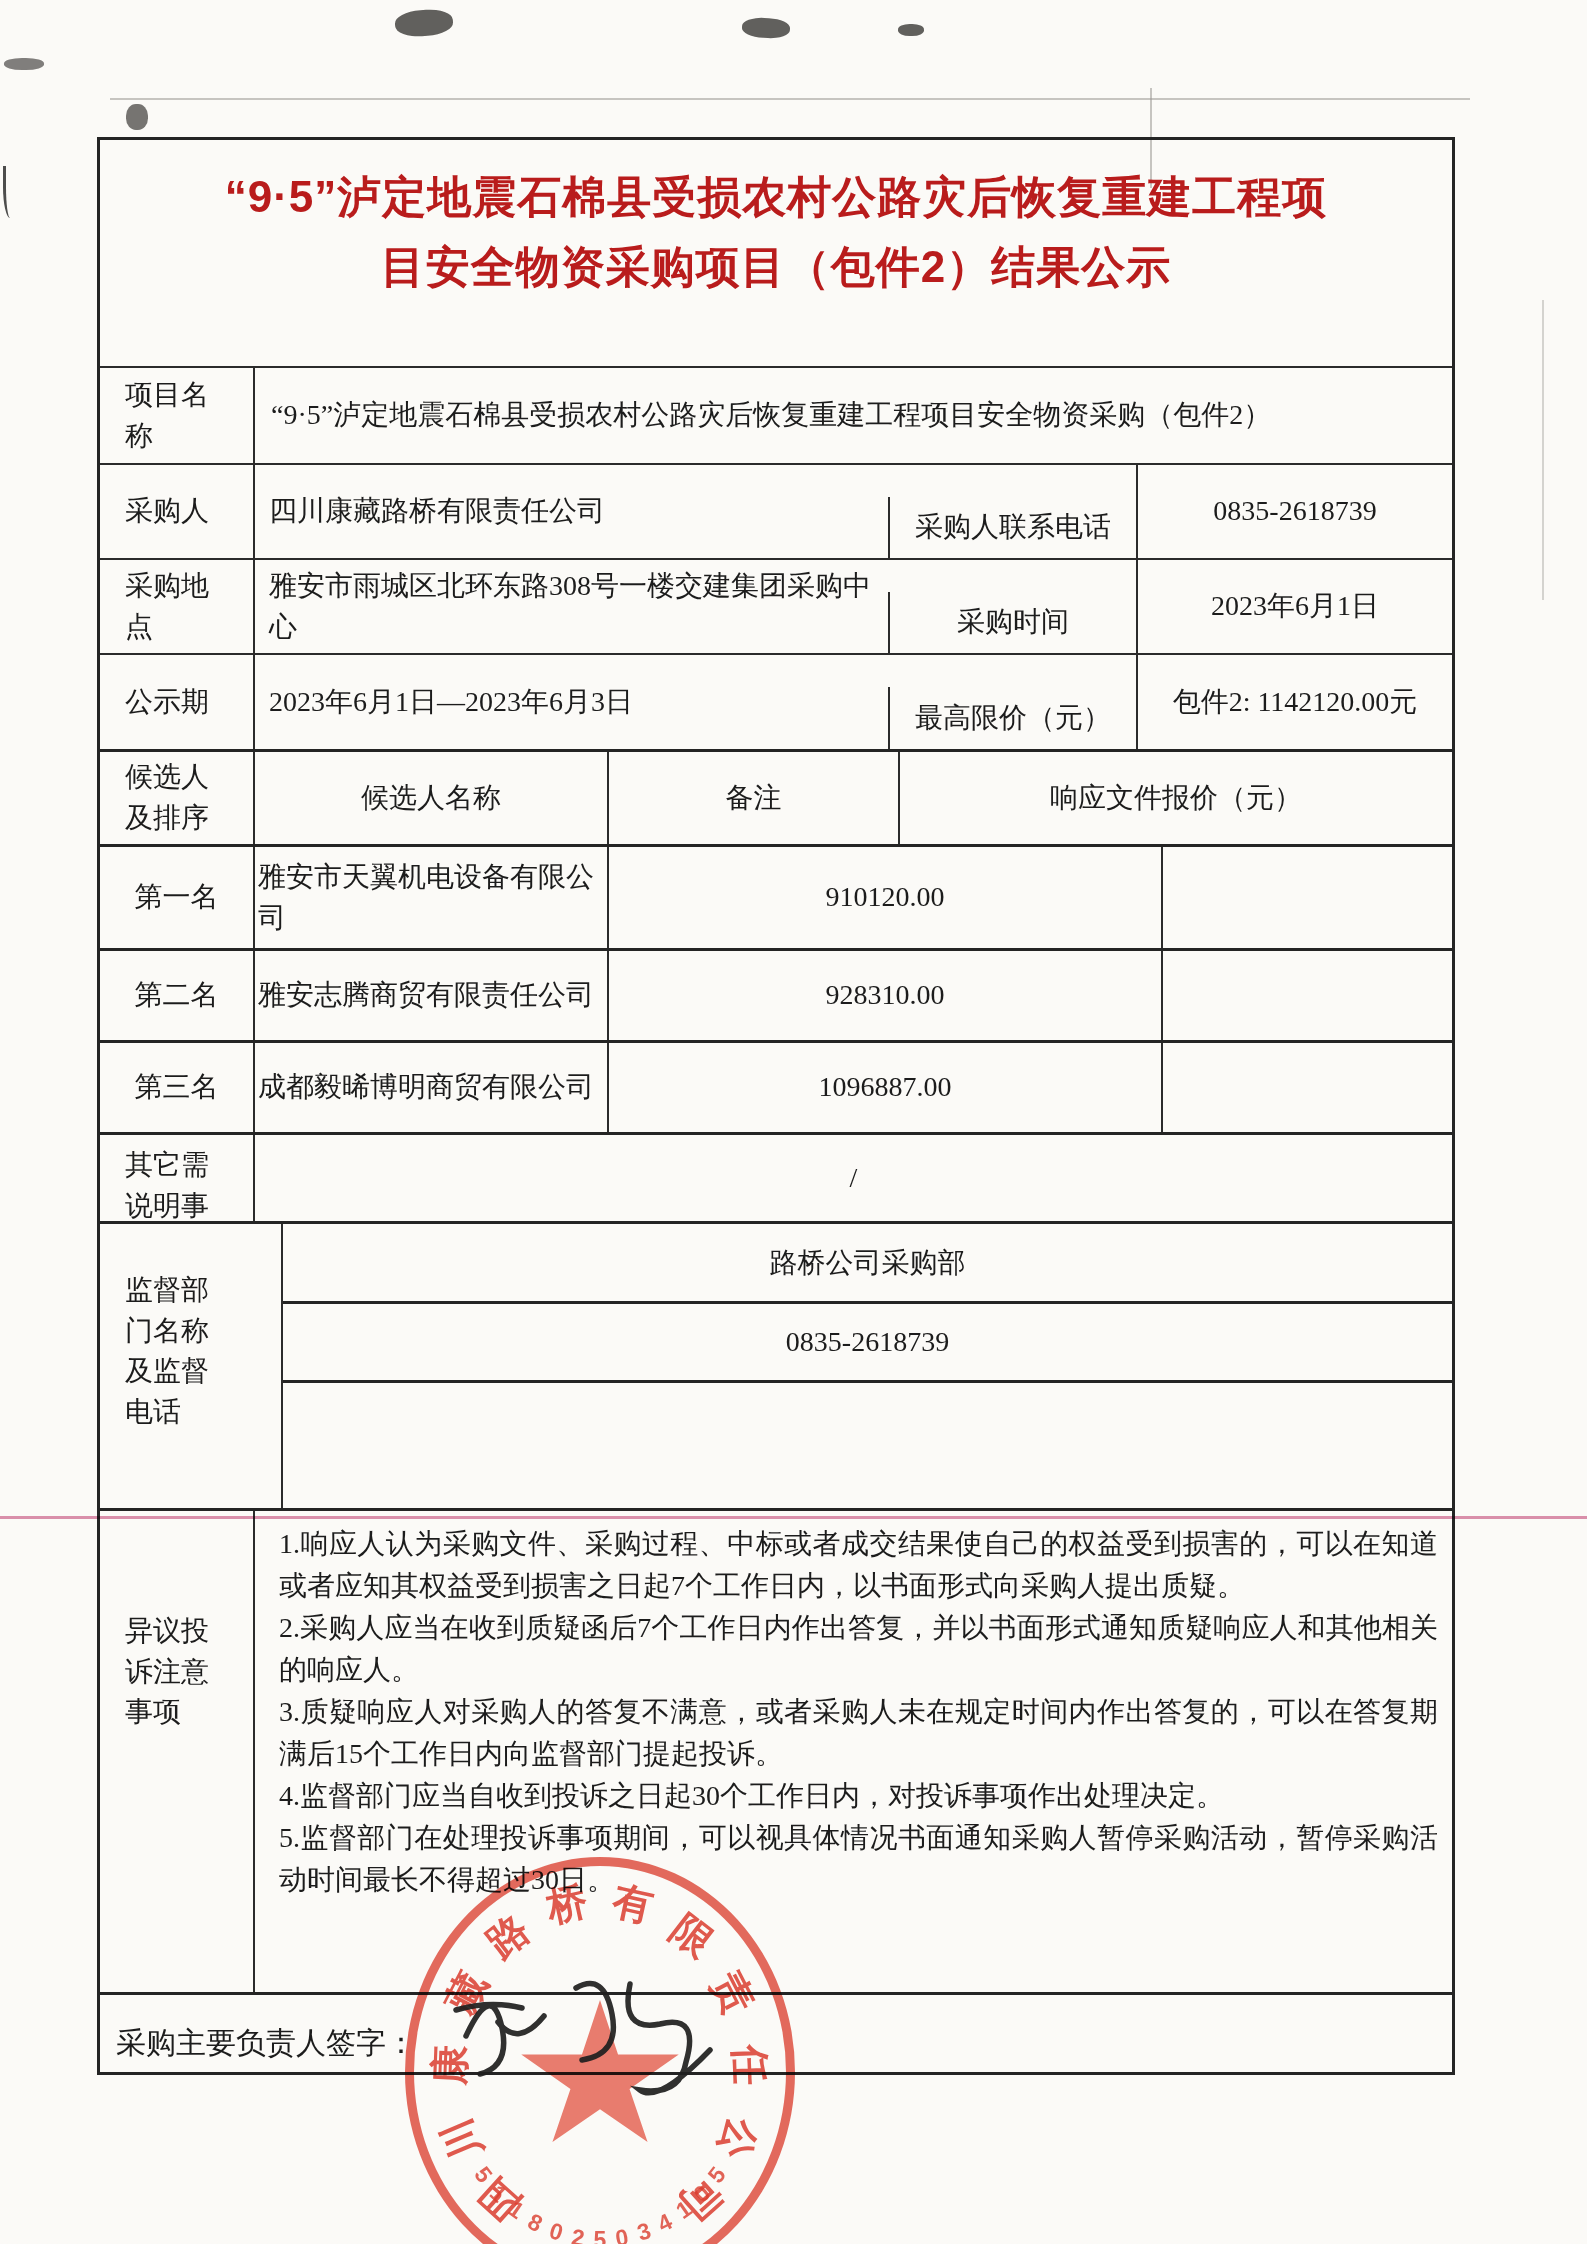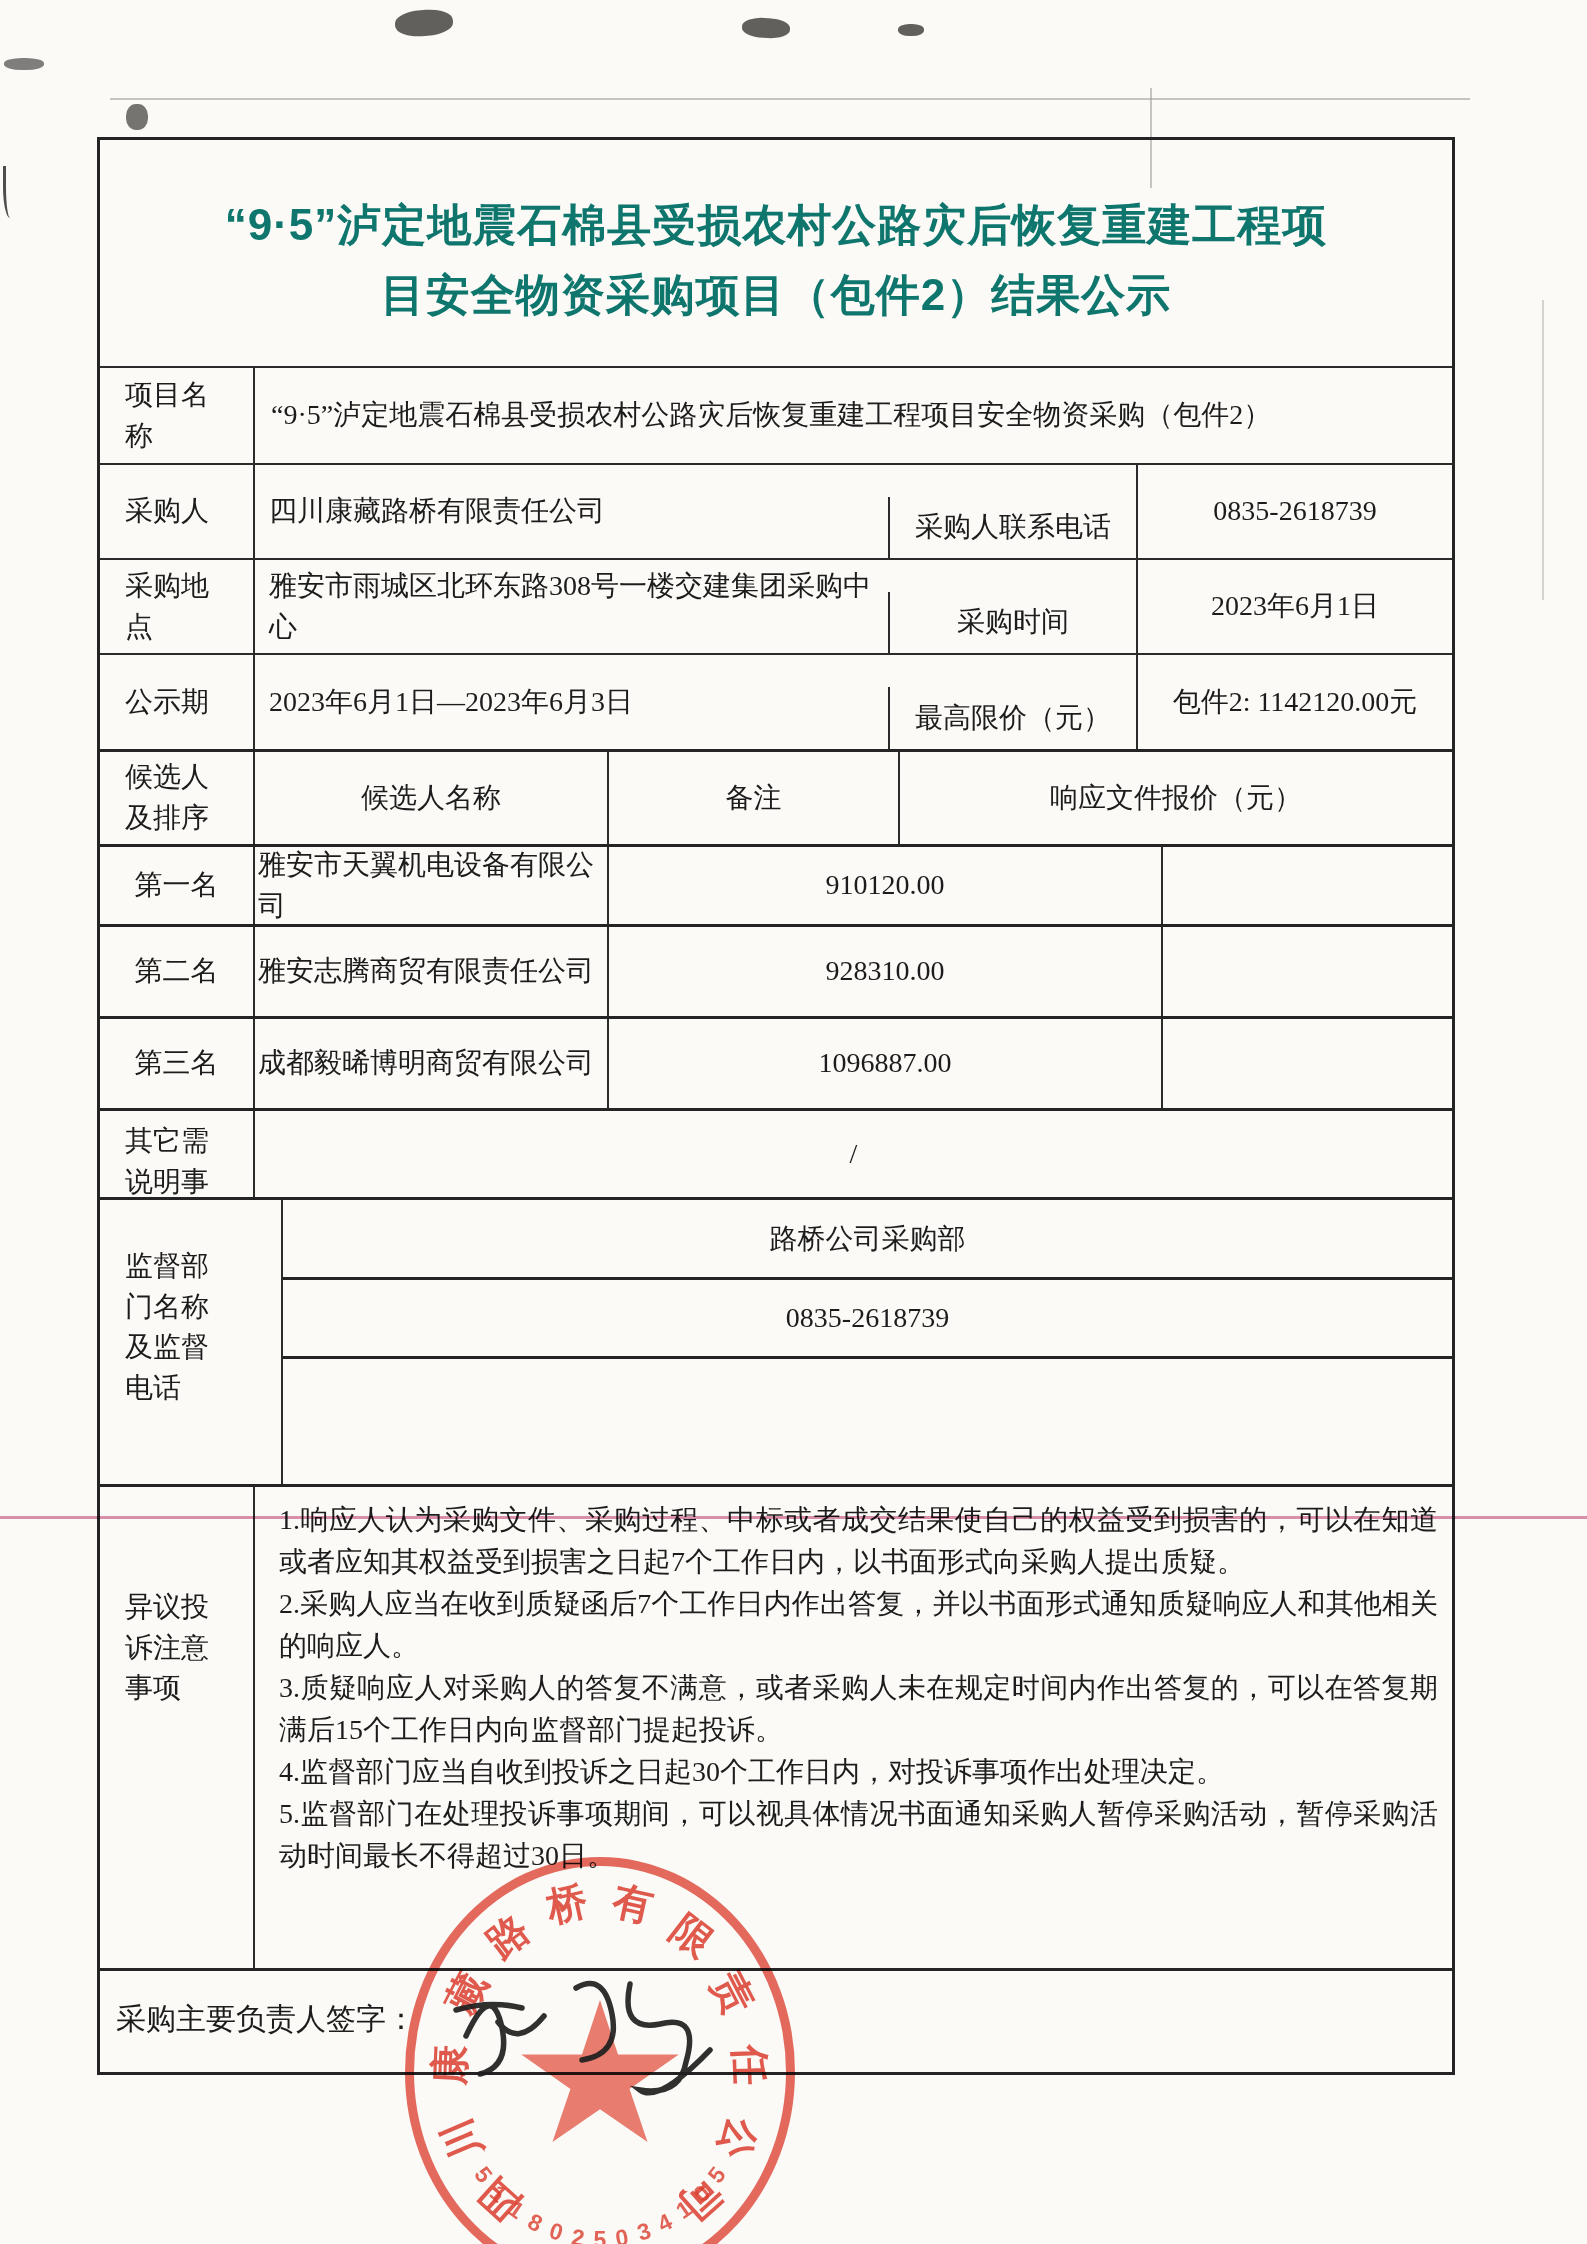--- a/index.html
+++ b/index.html
@@ -20,40 +20,40 @@
 
   
   .tbl {
     position:absolute; left:97px; top:137px; width:1358px; height:1938px;
     border:3px solid #242424; z-index:2;
   }
   .row { display:flex; width:100%; border-top:2px solid #2b2b2b; }
   .row.first { border-top:none; }
   .row.thick { border-top:3px solid #242424; }
   .h-title{height:226px;} .h-97{height:97px;} .h-95{height:95px;} .h-96{height:96px;}
-  .h-80{height:80px;} .h-92{height:92px;} .h-89{height:89px;} .h-287{height:287px;}
+  .h-80{height:104px;} .h-92{height:92px;} .h-89{height:89px;} .h-287{height:287px;}
   .h-484{height:484px;} .h-108{height:108px;}
 
   .cell { display:flex; align-items:center; font-size:28px; line-height:1.45; }
   .bl { border-left:2px solid #2b2b2b; }
   .c-label  { width:153px; padding:0 25px; }
   .c-v1     { width:635px; padding:0 14px; }
   .c-l2     { width:248px; justify-content:center; text-align:center;margin-top:32px; }
   .c-v2     { flex:1; justify-content:center; text-align:center; }
   .cand-rank  { width:153px; justify-content:center; text-align:center; padding:0 10px; }
   .cand-name  { width:354px; padding:0 3px; }
   .cand-price { width:554px; justify-content:center; text-align:center; }
   .cand-note  { flex:1; }
   .c-span { flex:1; padding:0 16px; }
 
   .title-cell {
-    width:100%; padding-top:50px; text-align:center;
+    width:100%; padding-top:22px; text-align:center;
     font-family:"Liberation Sans", sans-serif;
     font-weight:700; font-size:44px; line-height:70px; letter-spacing:1px;
-    color:#0f766e;
+    color:#b91c1c;
   }
 
   .sup-right { flex:1; display:flex; flex-direction:column; border-left:2px solid #2b2b2b;margin-left:28px; }
   .sup-sub { display:flex; align-items:center; justify-content:center; font-size:28px; }
   .sup-dept { height:77px; }
   .sup-phone { height:79px; border-top:3px solid #242424; }
   .sup-empty { flex:1; border-top:3px solid #242424; }
 
   .notice-body { flex:1; padding:12px 14px 0 24px; display:block; }
   .notice-body p { font-size:28px; line-height:42px; text-align:justify; }

